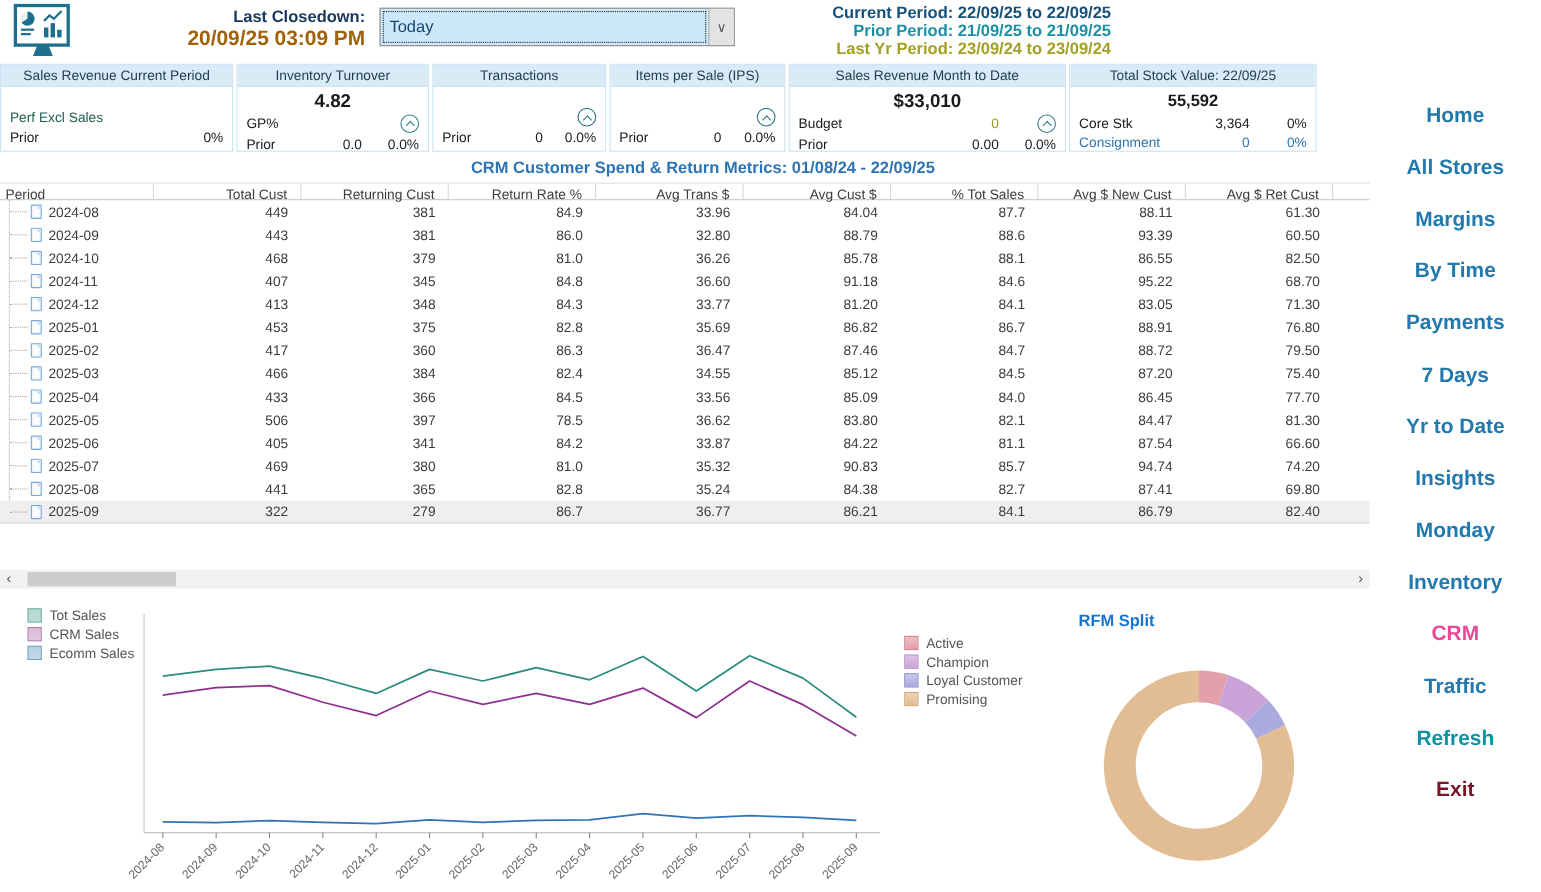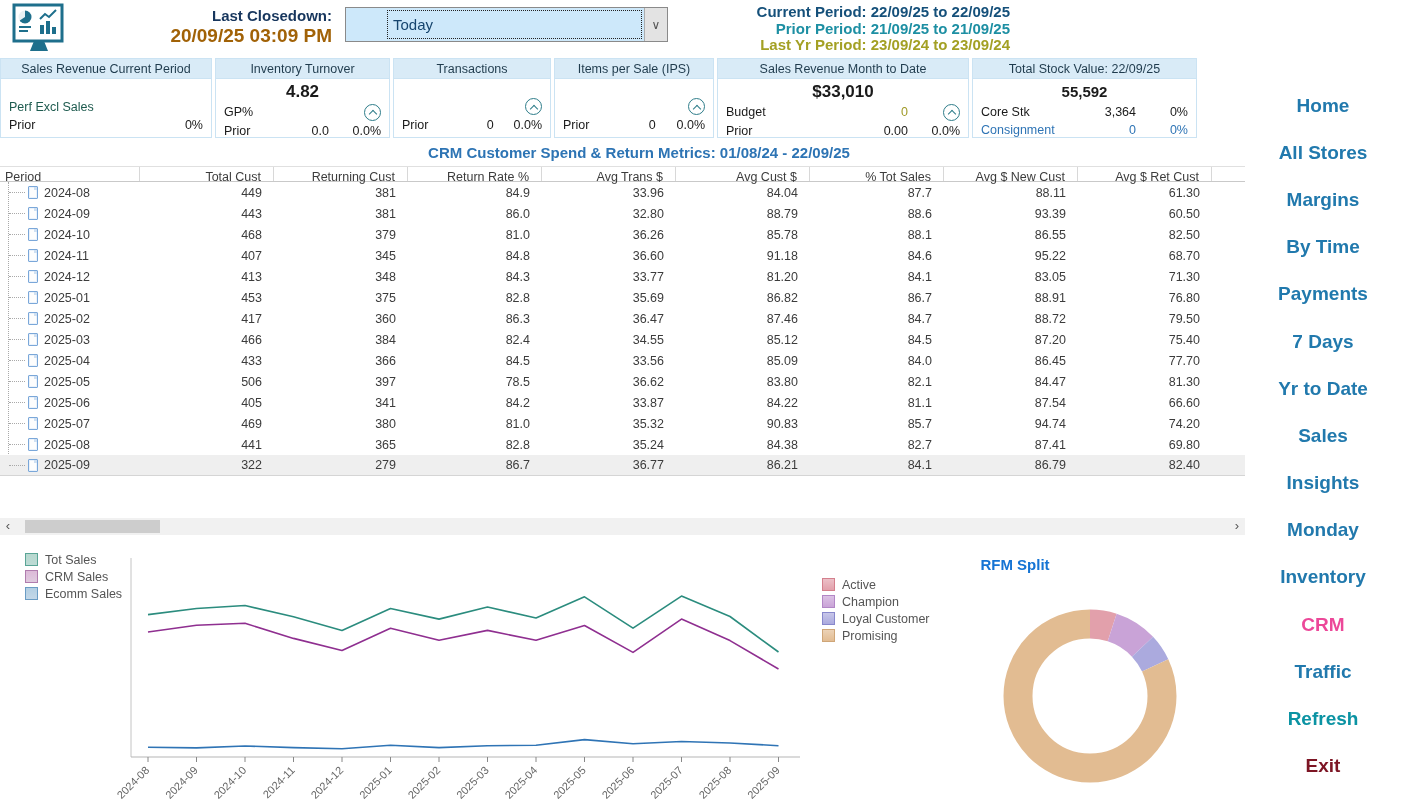--- a/index.html
+++ b/index.html
@@ -6,21 +6,21 @@
   html,body { background:#fff; }
   body { font-family:"Liberation Sans", sans-serif; color:#222; }
   .app { position:relative; width:1401px; height:811px; background:#fff; overflow:hidden; }
 
   
   .logo { position:absolute; left:10px; top:3px; }
   .closedown { position:absolute; left:110px; top:6px; width:222px; text-align:right; line-height:20px; }
   .closedown .lbl { color:#17365d; font-size:15px; font-weight:700; }
   .closedown .val { color:#a16207; font-size:19px; font-weight:700; }
   .select { position:absolute; left:345px; top:7px; width:323px; height:35px; border:1px solid #8a8a8a;
-            background:#cde8fa; display:flex; align-items:center; cursor:pointer;padding-left:39px; }
+            background:#cde8fa; display:flex; align-items:center; cursor:pointer; }
   .select .inner { flex:1; height:100%; display:flex; align-items:center; padding-left:8px;
             outline:1px dotted #222; outline-offset:-3px; color:#16456e; font-size:15px; }
   .select .btn { width:23px; height:100%; background:#e3e3e3; border-left:1px solid #adadad;
             display:flex; align-items:center; justify-content:center; color:#555; font-size:12px; }
   .periods { position:absolute; left:690px; top:4px; width:320px; text-align:right; line-height:16.5px; font-size:15px; font-weight:700; }
   .periods .cur { color:#15507a; }
   .periods .pri { color:#1d8fa3; }
   .periods .lyr { color:#a3a024; }
   .gst-title { position:absolute; right:8px; top:2px; font-size:28px; font-weight:700; color:#3d3d3d; letter-spacing:.5px; }
 
@@ -530,21 +530,20 @@
     </svg>
 
   <div class="sidebar" id="sidebar">
       <div class="nav-item" style="color: rgb(33, 121, 173);">Home</div>
       <div class="nav-item" style="color: rgb(33, 121, 173);">All Stores</div>
       <div class="nav-item" style="color: rgb(33, 121, 173);">Margins</div>
       <div class="nav-item" style="color: rgb(33, 121, 173);">By Time</div>
       <div class="nav-item" style="color: rgb(33, 121, 173);">Payments</div>
       <div class="nav-item" style="color: rgb(33, 121, 173);">7 Days</div>
       <div class="nav-item" style="color: rgb(33, 121, 173);">Yr to Date</div>
-      <div class="nav-item" style="color: rgb(33, 121, 173);">Sales</div>
       <div class="nav-item" style="color: rgb(33, 121, 173);">Insights</div>
       <div class="nav-item" style="color: rgb(33, 121, 173);">Monday</div>
       <div class="nav-item" style="color: rgb(33, 121, 173);">Inventory</div>
       <div class="nav-item" style="color: #ec4899;">CRM</div>
       <div class="nav-item" style="color: rgb(33, 121, 173);">Traffic</div>
       <div class="nav-item" style="color: rgb(11, 147, 163);">Refresh</div>
       <div class="nav-item" style="color: rgb(125, 21, 36);">Exit</div>
     </div>
 
 </div>

